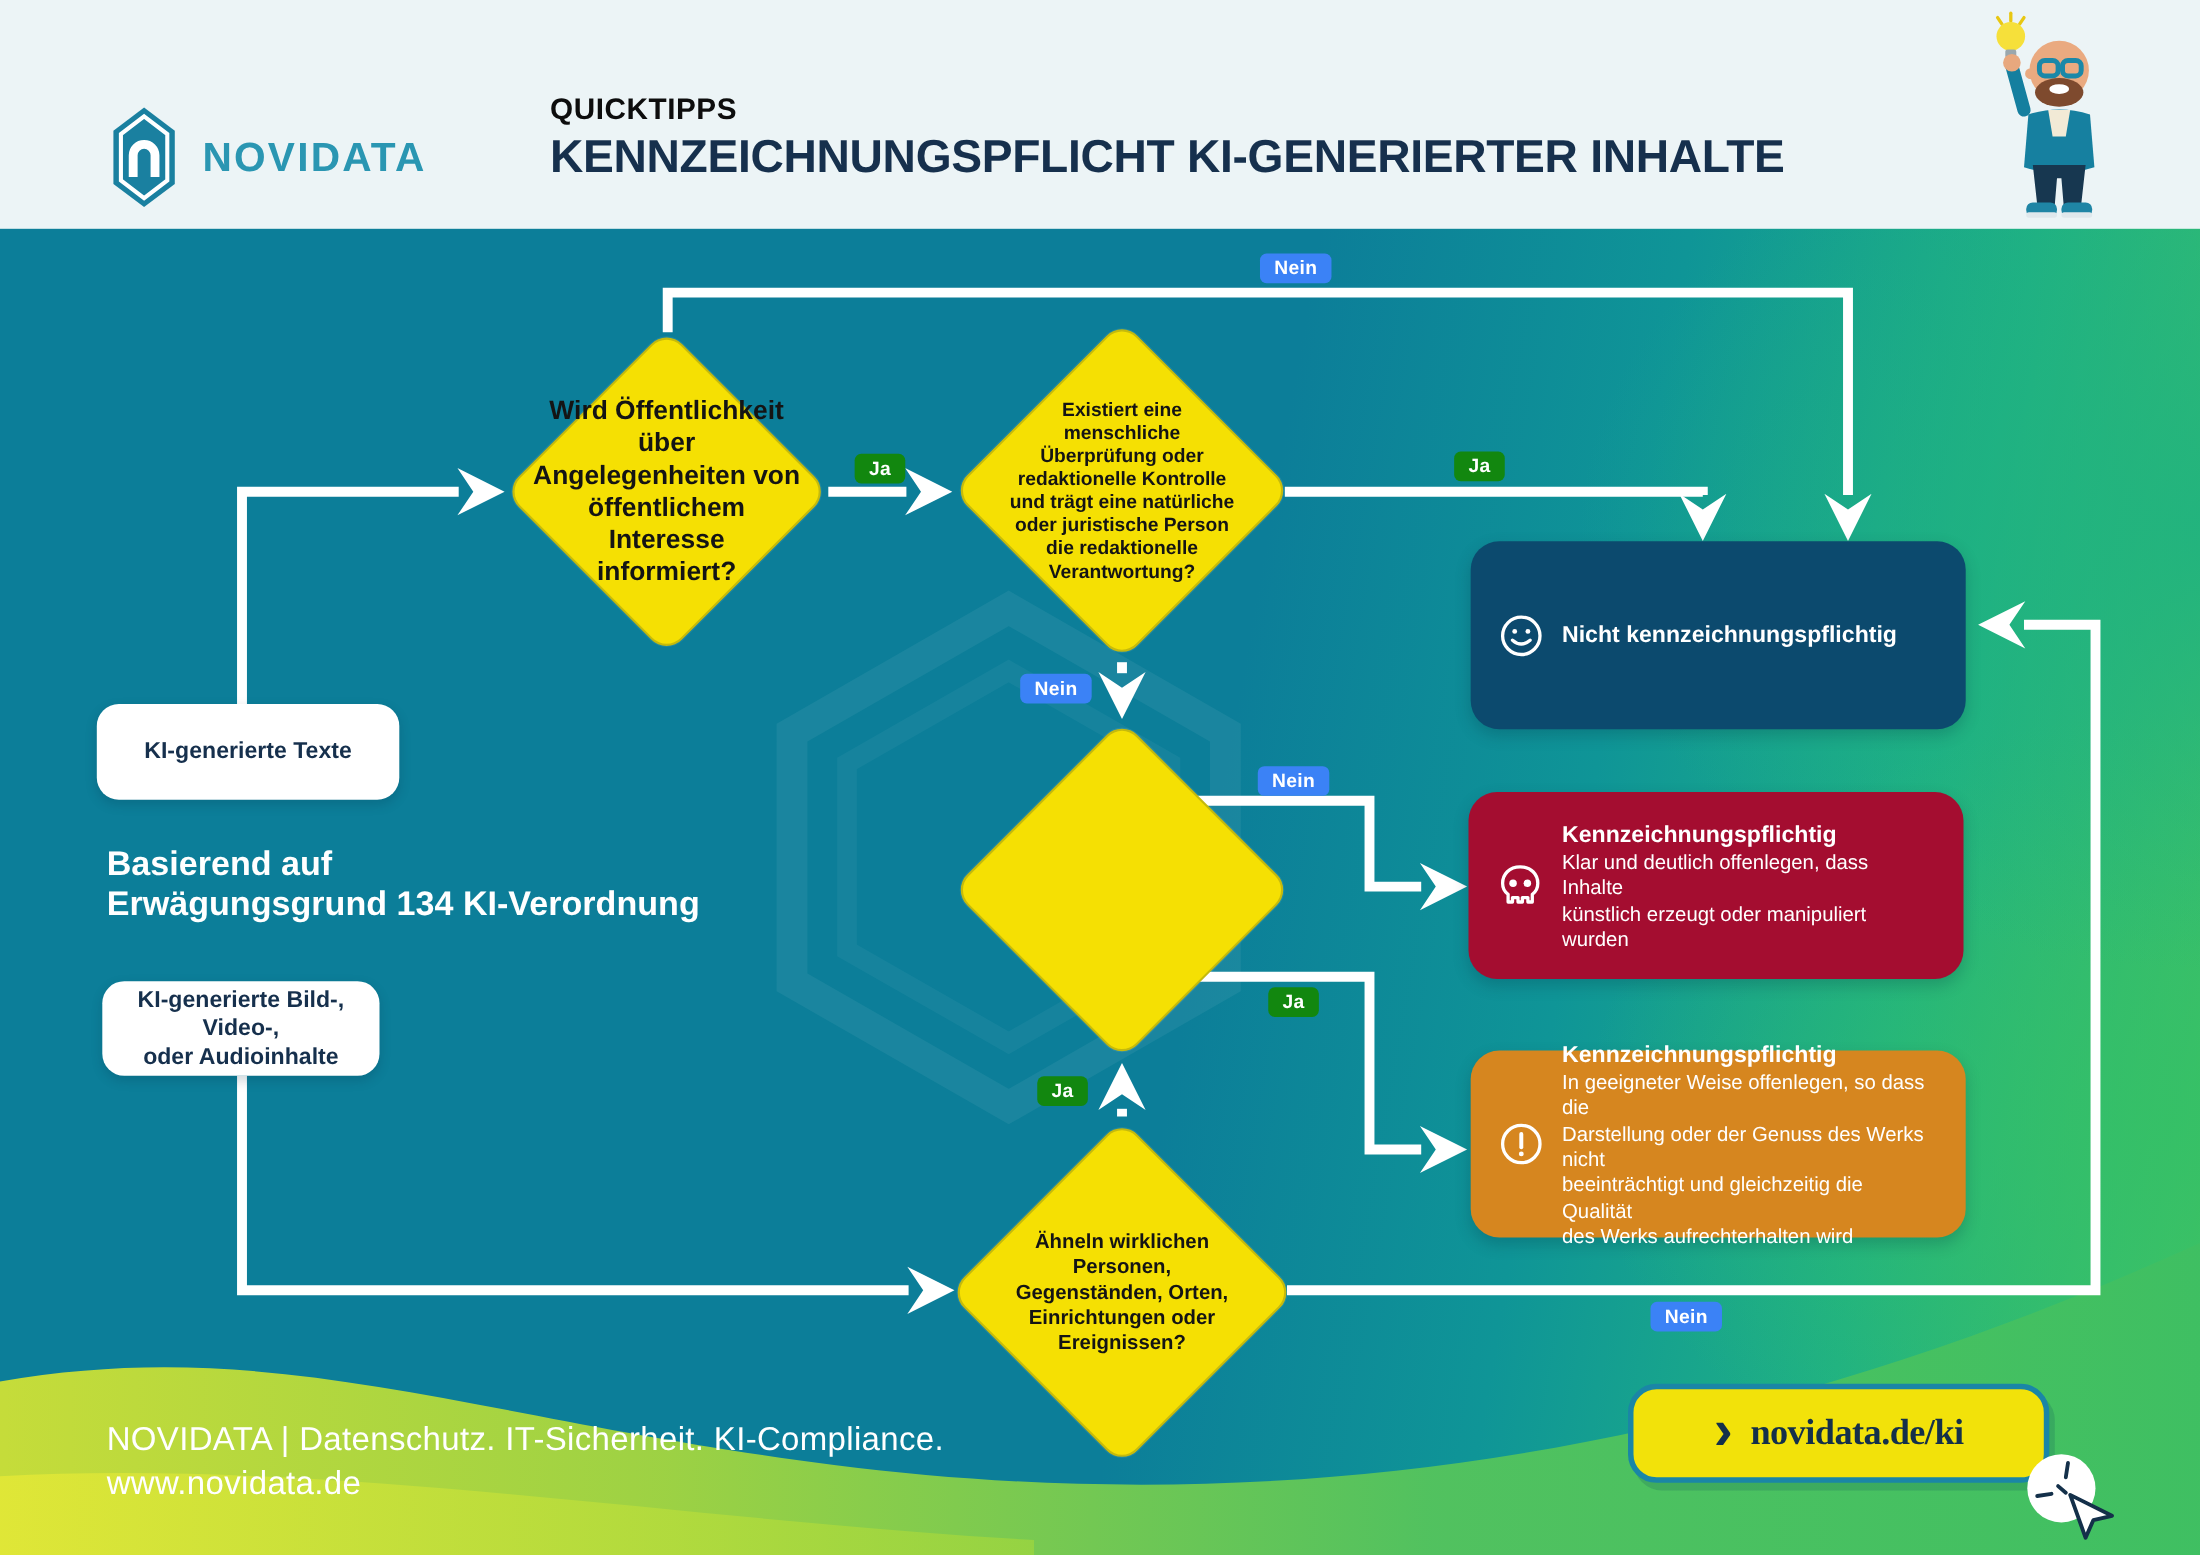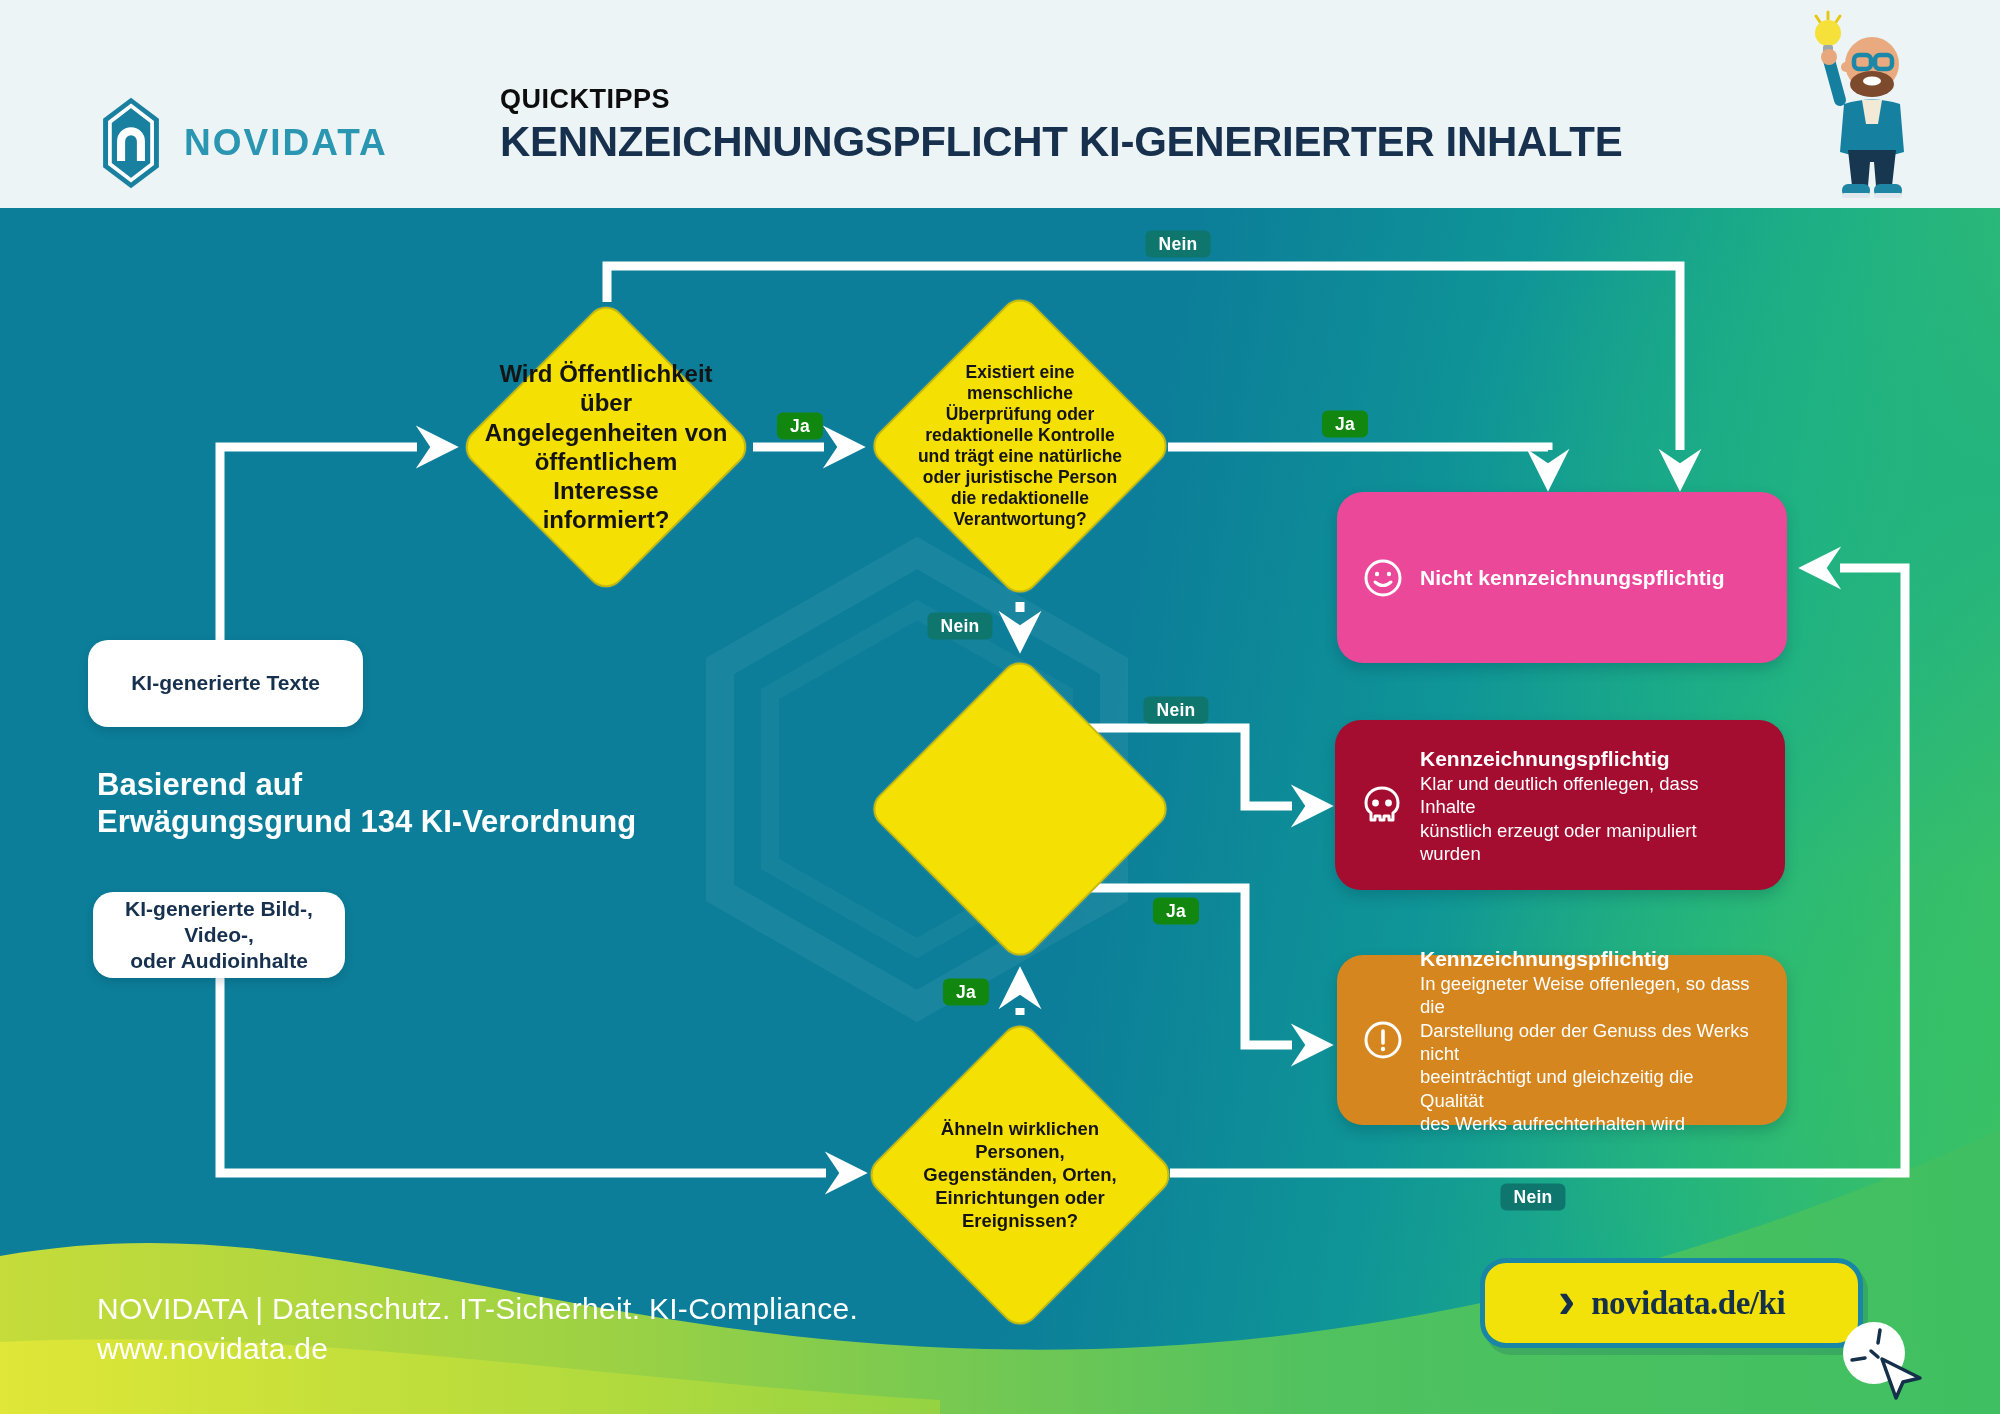--- a/index.html
+++ b/index.html
@@ -31,21 +31,21 @@
               box-shadow:0 4px 10px rgba(0,40,60,.18);}
   .basis{position:absolute;left:97px;top:766px;color:#fff;font-weight:800;font-size:31px;line-height:1.2;}
 
   .diamond{position:absolute;transform:translate(-50%,-50%) rotate(45deg);background:#f5e003;border-radius:20px;
            border:2px solid rgba(140,140,25,.45);box-shadow:0 0 0 1px rgba(255,255,255,.08);}
   .dtext{position:absolute;transform:translate(-50%,-50%);text-align:center;color:#141414;font-weight:800;}
 
   .badge{position:absolute;transform:translate(-50%,-50%);color:#fff;font-weight:800;font-size:17.5px;
          padding:3px 13px;border-radius:6px;letter-spacing:.3px;}
   .badge.yes{background:#12870f;}
-  .badge.no{background:#0f766e;}
+  .badge.no{background:#3b82f6;}
 
   .outcome{position:absolute;border-radius:26px;display:flex;align-items:center;gap:17px;
            padding:0 30px 0 26px;color:#fff;box-sizing:border-box;box-shadow:0 6px 14px rgba(0,40,60,.22);}
   .outcome .o-title{font-size:21px;font-weight:800;line-height:1.3;}
   .outcome .o-body{font-size:18.5px;font-weight:400;line-height:1.26;}
   .o-icon{flex:0 0 auto;}
 
   
   .footer-line{position:absolute;color:#fff;font-size:30px;font-weight:400;letter-spacing:.3px;}
   .cta{position:absolute;left:1480px;top:1258px;width:383px;height:90px;background:#f2e20a;border:5px solid #1a86a6;
@@ -183,21 +183,21 @@
 
   <div class="badge yes" style="left:800px;top:426px;">Ja</div>
   <div class="badge no" style="left:1178px;top:244px;">Nein</div>
   <div class="badge yes" style="left:1345px;top:424px;">Ja</div>
   <div class="badge no" style="left:960px;top:626px;">Nein</div>
   <div class="badge no" style="left:1176px;top:710px;">Nein</div>
   <div class="badge yes" style="left:1176px;top:911px;">Ja</div>
   <div class="badge yes" style="left:966px;top:992px;">Ja</div>
   <div class="badge no" style="left:1533px;top:1197px;">Nein</div>
 
-  <div class="outcome" style="left:1337px;top:492px;width:450px;height:171px;background:#ec4899;">
+  <div class="outcome" style="left:1337px;top:492px;width:450px;height:171px;background:#0c4a6e;">
     <svg class="o-icon" width="40" height="40" viewBox="0 0 40 40">
       <circle cx="20" cy="20" r="17" fill="none" stroke="#fff" stroke-width="3"></circle>
       <circle cx="14" cy="16" r="2.2" fill="#fff"></circle>
         <circle cx="26" cy="16" r="2.2" fill="#fff"></circle>
       <path d="M12,24 Q20,31 28,24" fill="none" stroke="#fff" stroke-width="3" stroke-linecap="round"></path>
     </svg>
     <div>
       <div class="o-title">Nicht kennzeichnungspflichtig</div>
     </div>
   </div>

